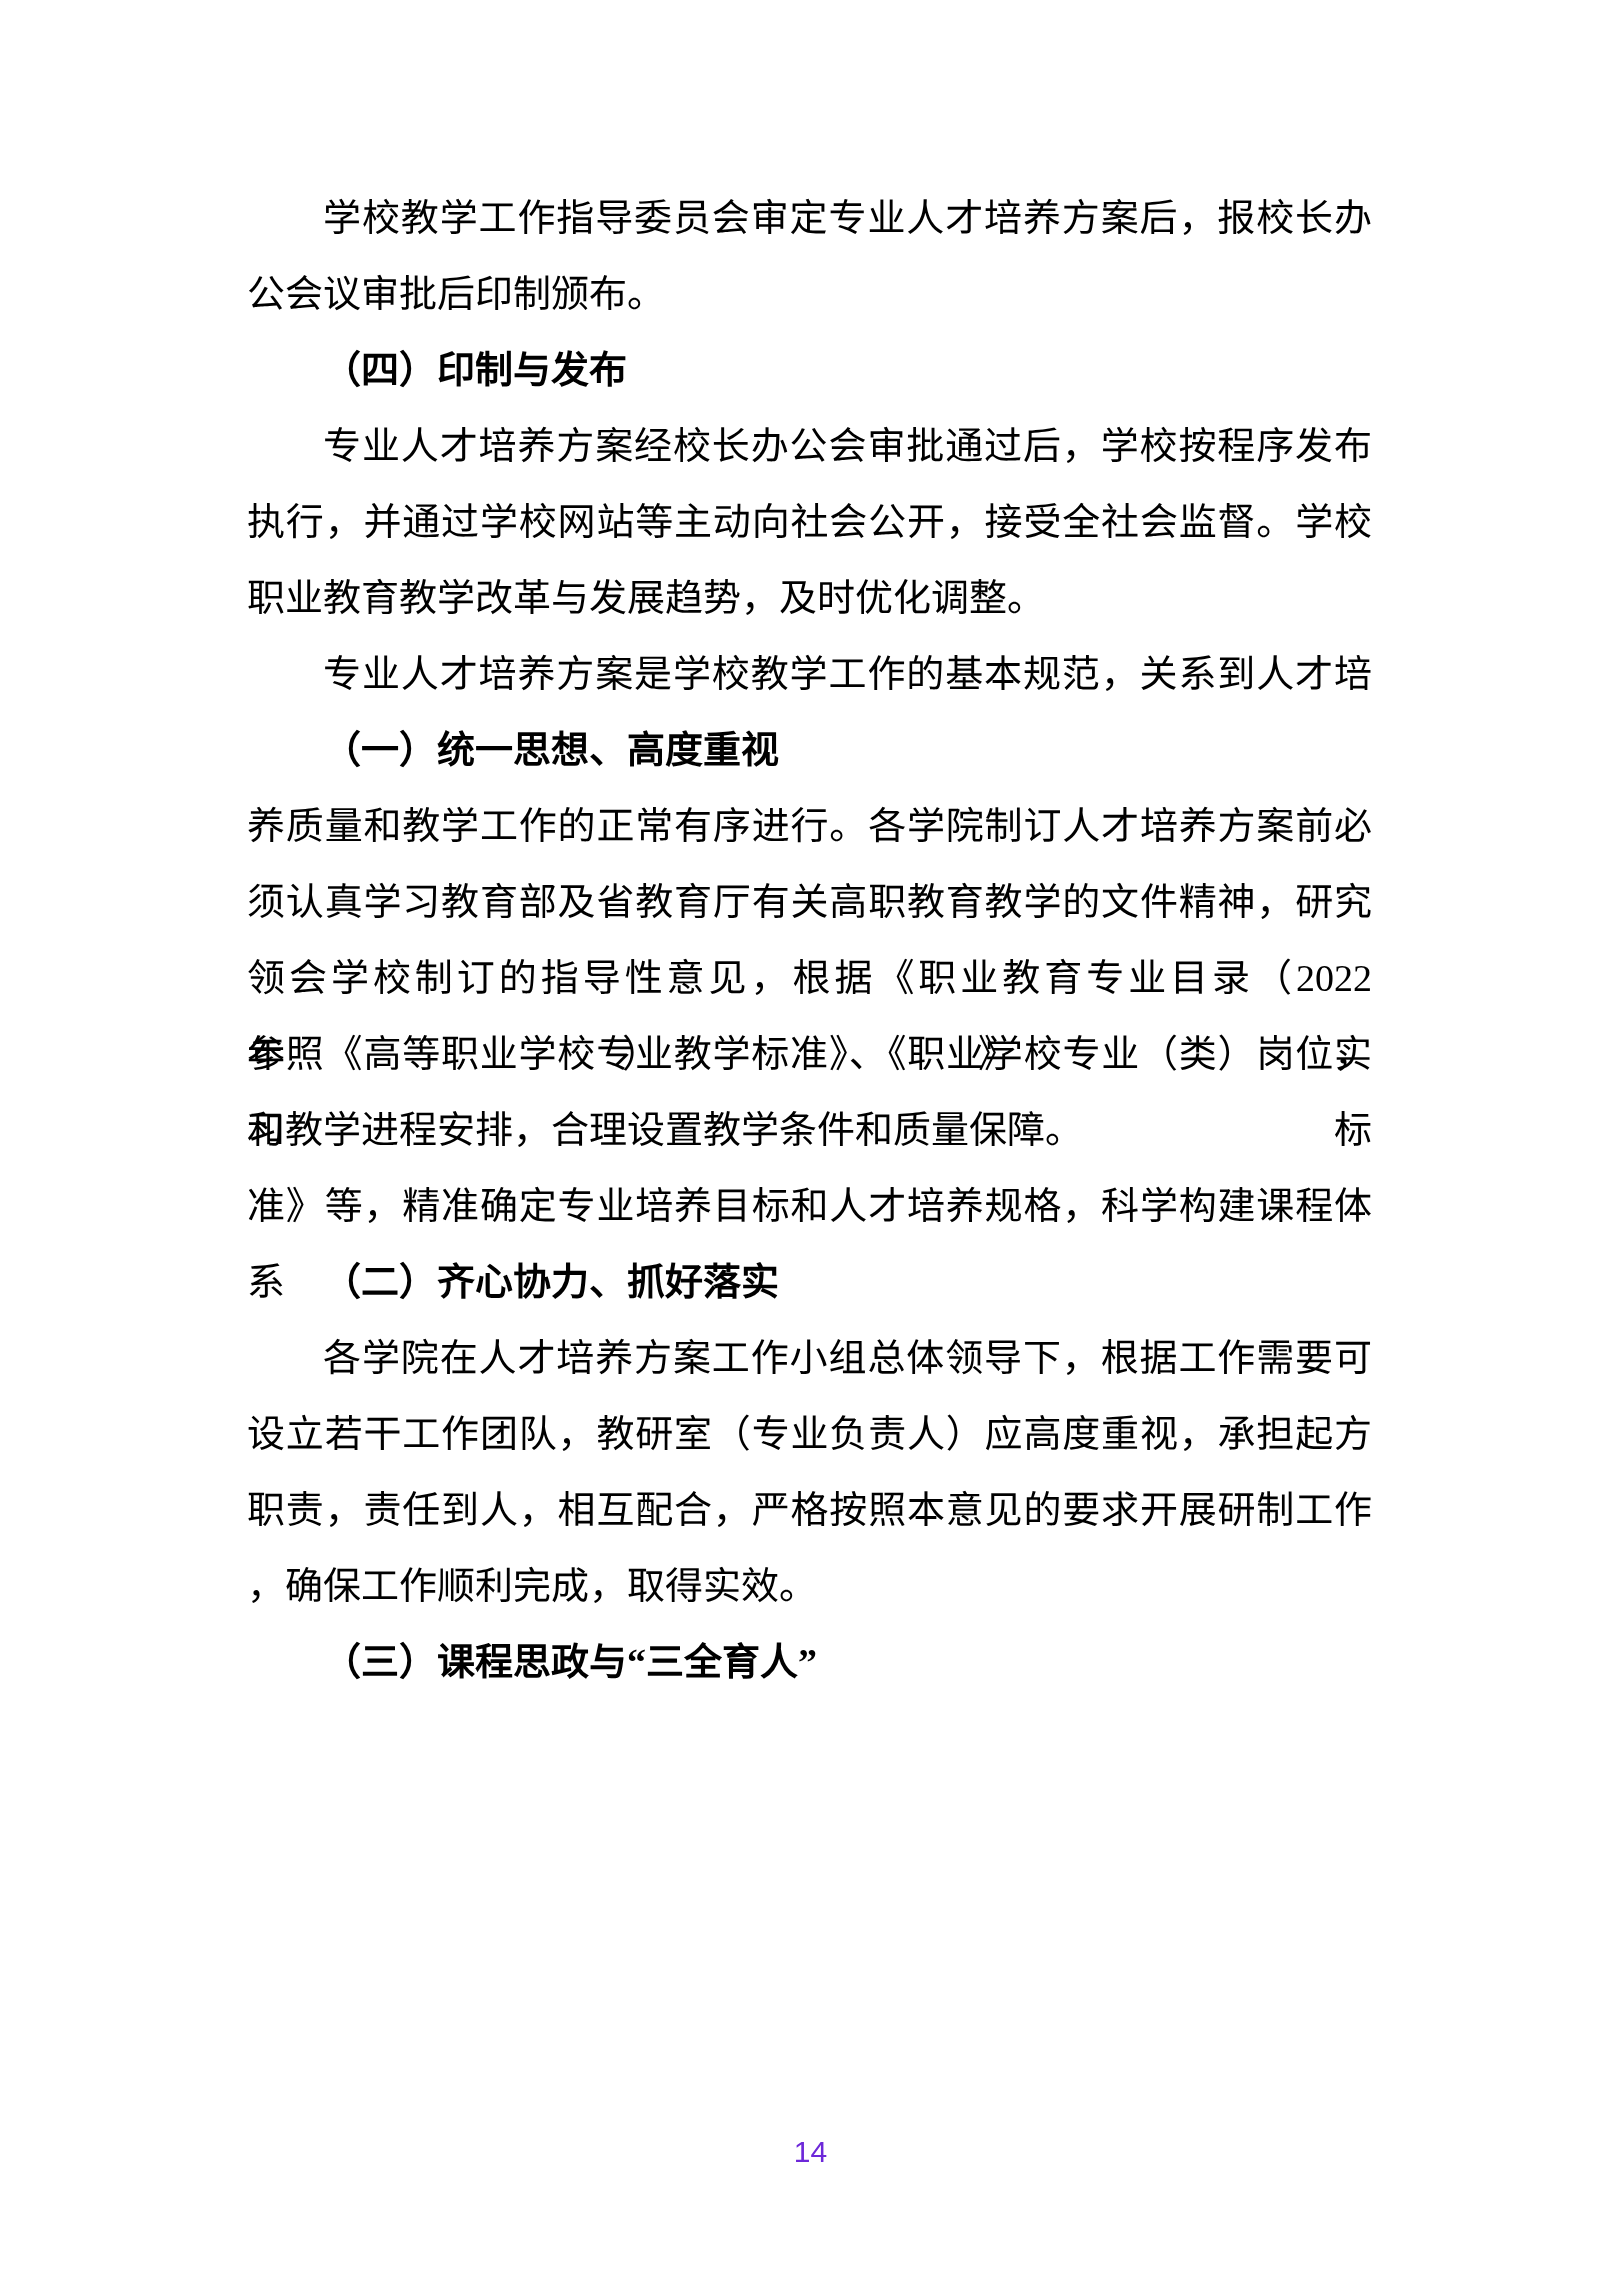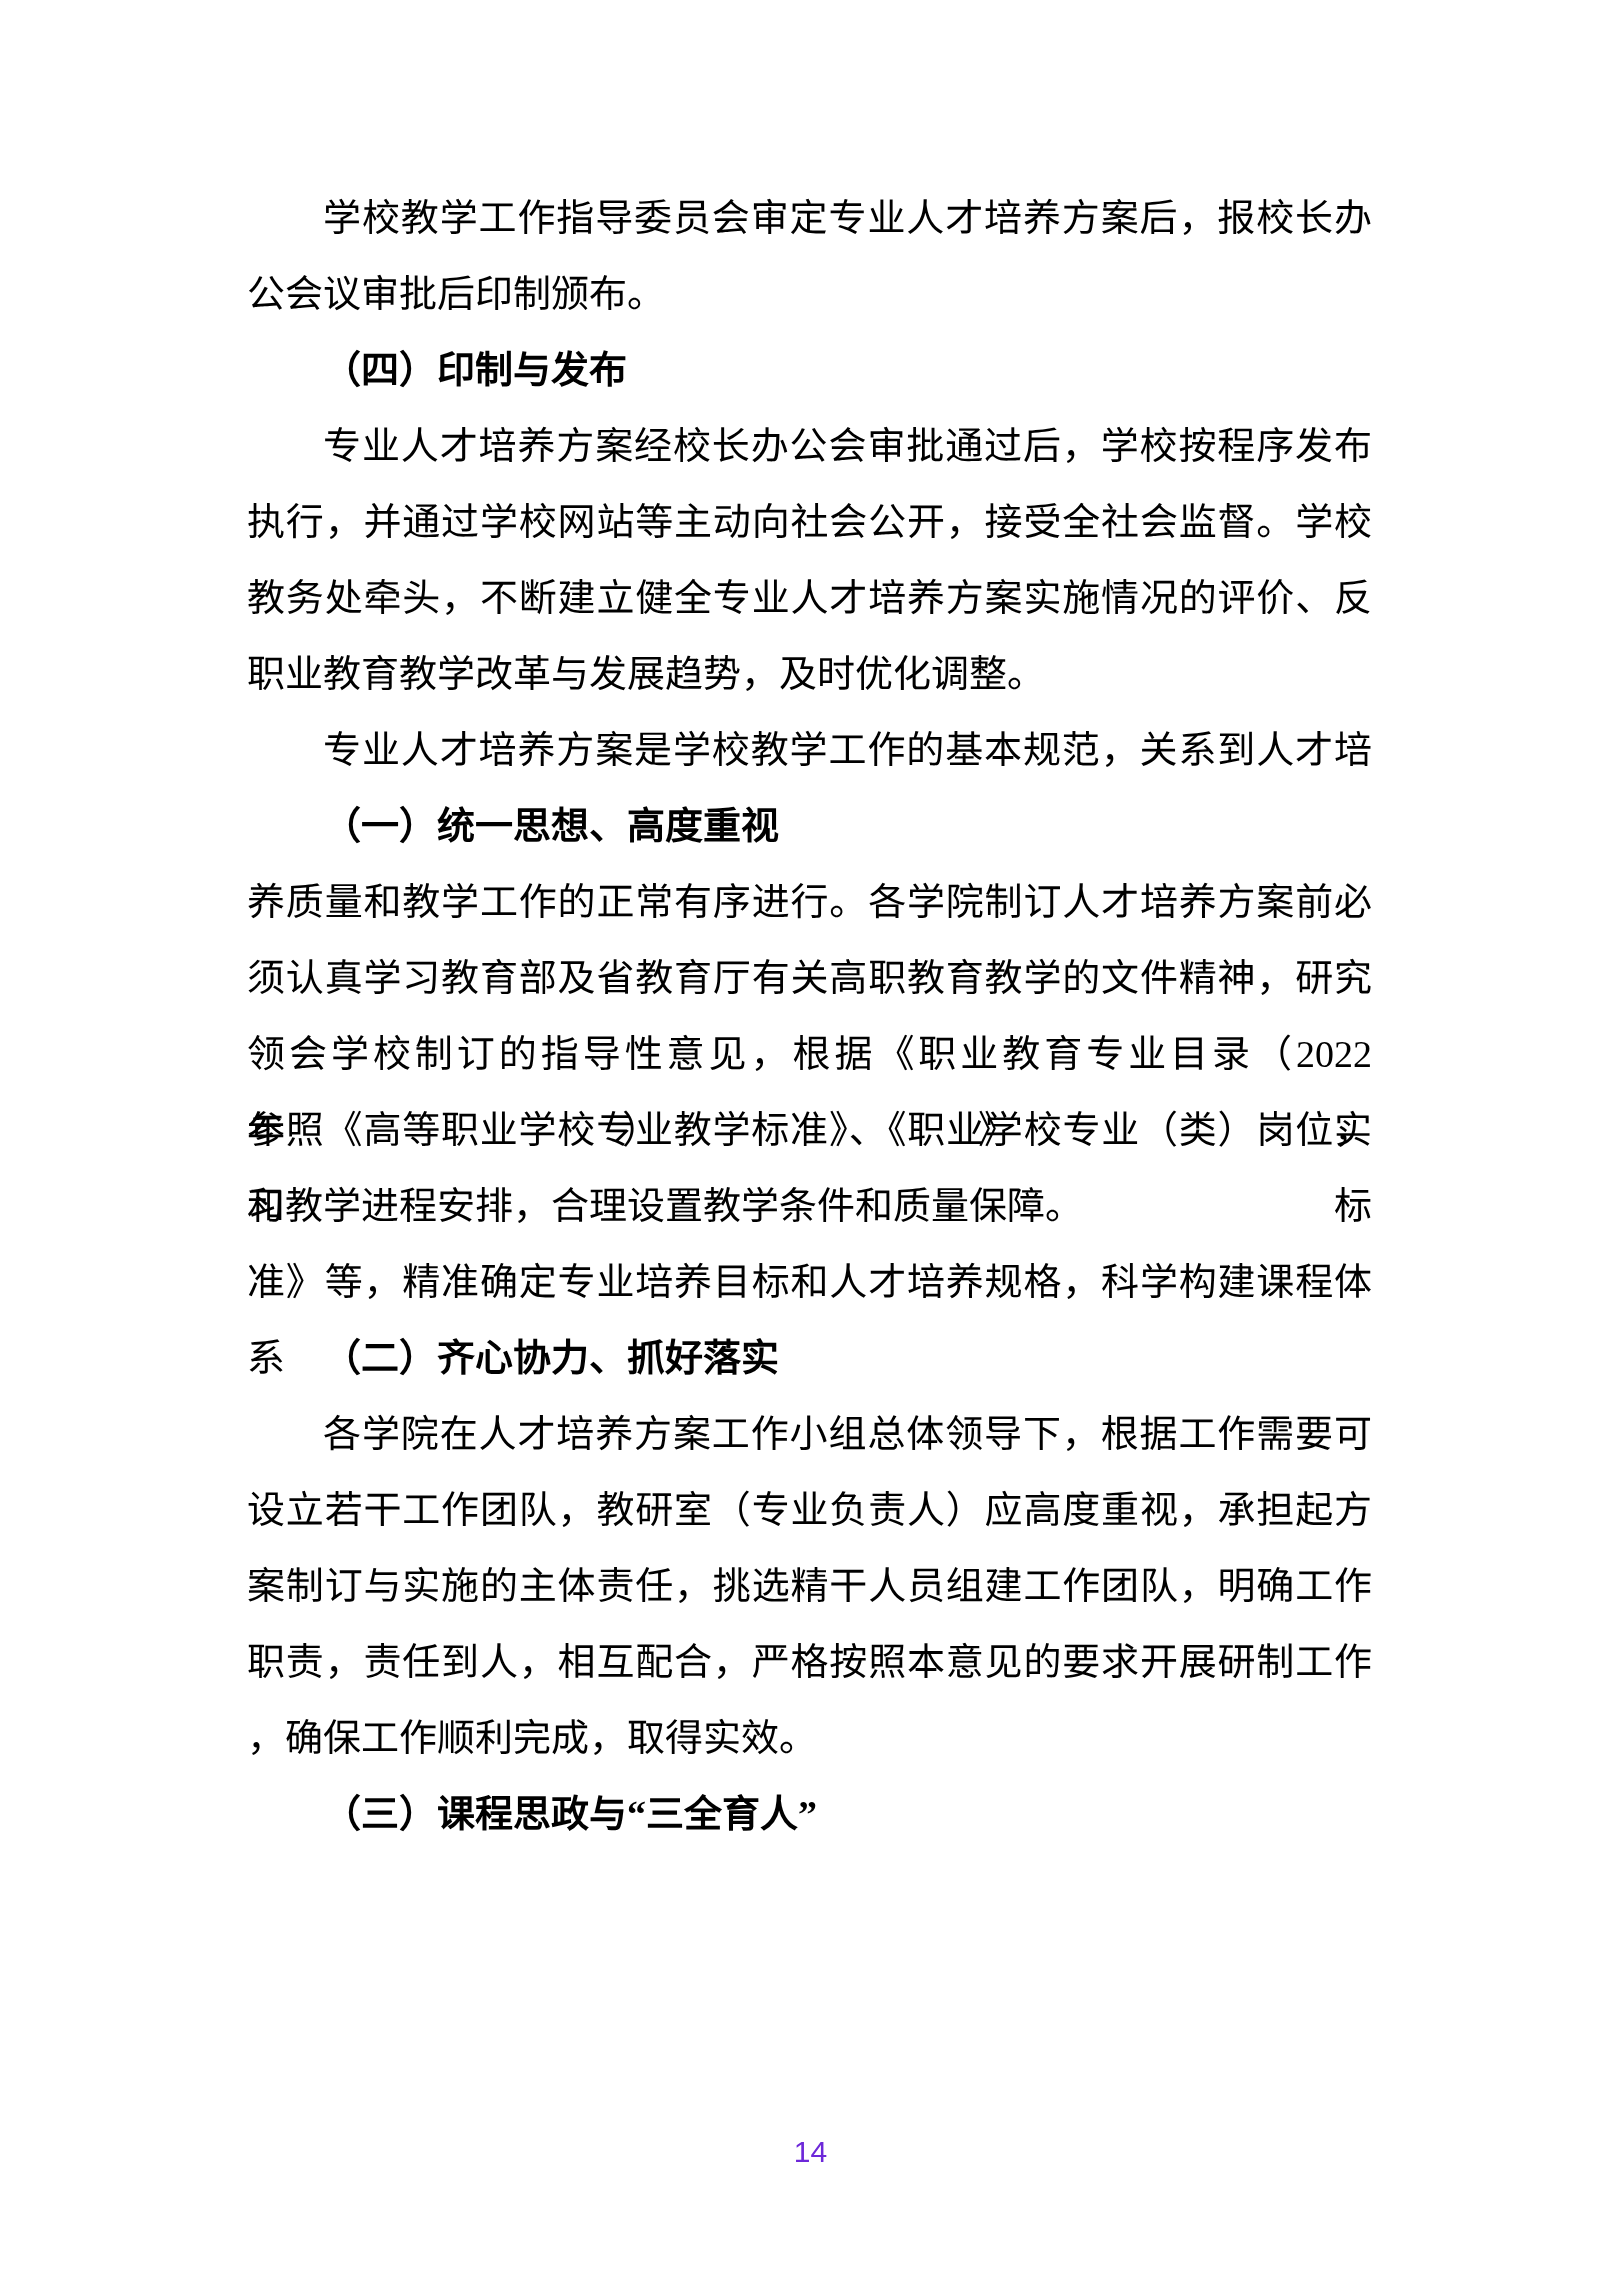--- a/index.html
+++ b/index.html
@@ -59,34 +59,32 @@
 </head>
 <body>
 
 <div class="page">
   <div class="textblock">
     <div class="line body indent justify">学校教学工作指导委员会审定专业人才培养方案后，报校长办</div>
     <div class="line body">公会议审批后印制颁布。</div>
     <div class="line heading indent">（四）印制与发布</div>
     <div class="line body indent justify">专业人才培养方案经校长办公会审批通过后，学校按程序发布</div>
     <div class="line body justify">执行，并通过学校网站等主动向社会公开，接受全社会监督。学校</div>
-    <div class="line body justify">教务处牵头，不断建立健全专业人才培养方案实施情况的评价、反</div>
     <div class="line body">职业教育教学改革与发展趋势，及时优化调整。</div>
     <div class="line body indent justify">专业人才培养方案是学校教学工作的基本规范，关系到人才培</div>
     <div class="line heading indent">（一）统一思想、高度重视</div>
     <div class="line body justify">养质量和教学工作的正常有序进行。各学院制订人才培养方案前必</div>
     <div class="line body justify">须认真学习教育部及省教育厅有关高职教育教学的文件精神，研究</div>
     <div class="line body justify">领会学校制订的指导性意见，根据《职业教育专业目录（2022年）》，</div>
     <div class="line body justify">参照《高等职业学校专业教学标准》、《职业学校专业（类）岗位实习标</div>
     <div class="line body">和教学进程安排，合理设置教学条件和质量保障。</div>
     <div class="line body justify">准》等，精准确定专业培养目标和人才培养规格，科学构建课程体系</div>
     <div class="line heading indent">（二）齐心协力、抓好落实</div>
     <div class="line body indent justify">各学院在人才培养方案工作小组总体领导下，根据工作需要可</div>
     <div class="line body justify">设立若干工作团队，教研室（专业负责人）应高度重视，承担起方</div>
-    <div class="line body justify">案制订与实施的主体责任，挑选精干人员组建工作团队，明确工作</div>
     <div class="line body justify">职责，责任到人，相互配合，严格按照本意见的要求开展研制工作</div>
     <div class="line body">，确保工作顺利完成，取得实效。</div>
     <div class="line heading indent">（三）课程思政与“三全育人”</div>
   </div>
 
   <div class="pagenum">14</div>
 </div>
 
 
 </body></html>

